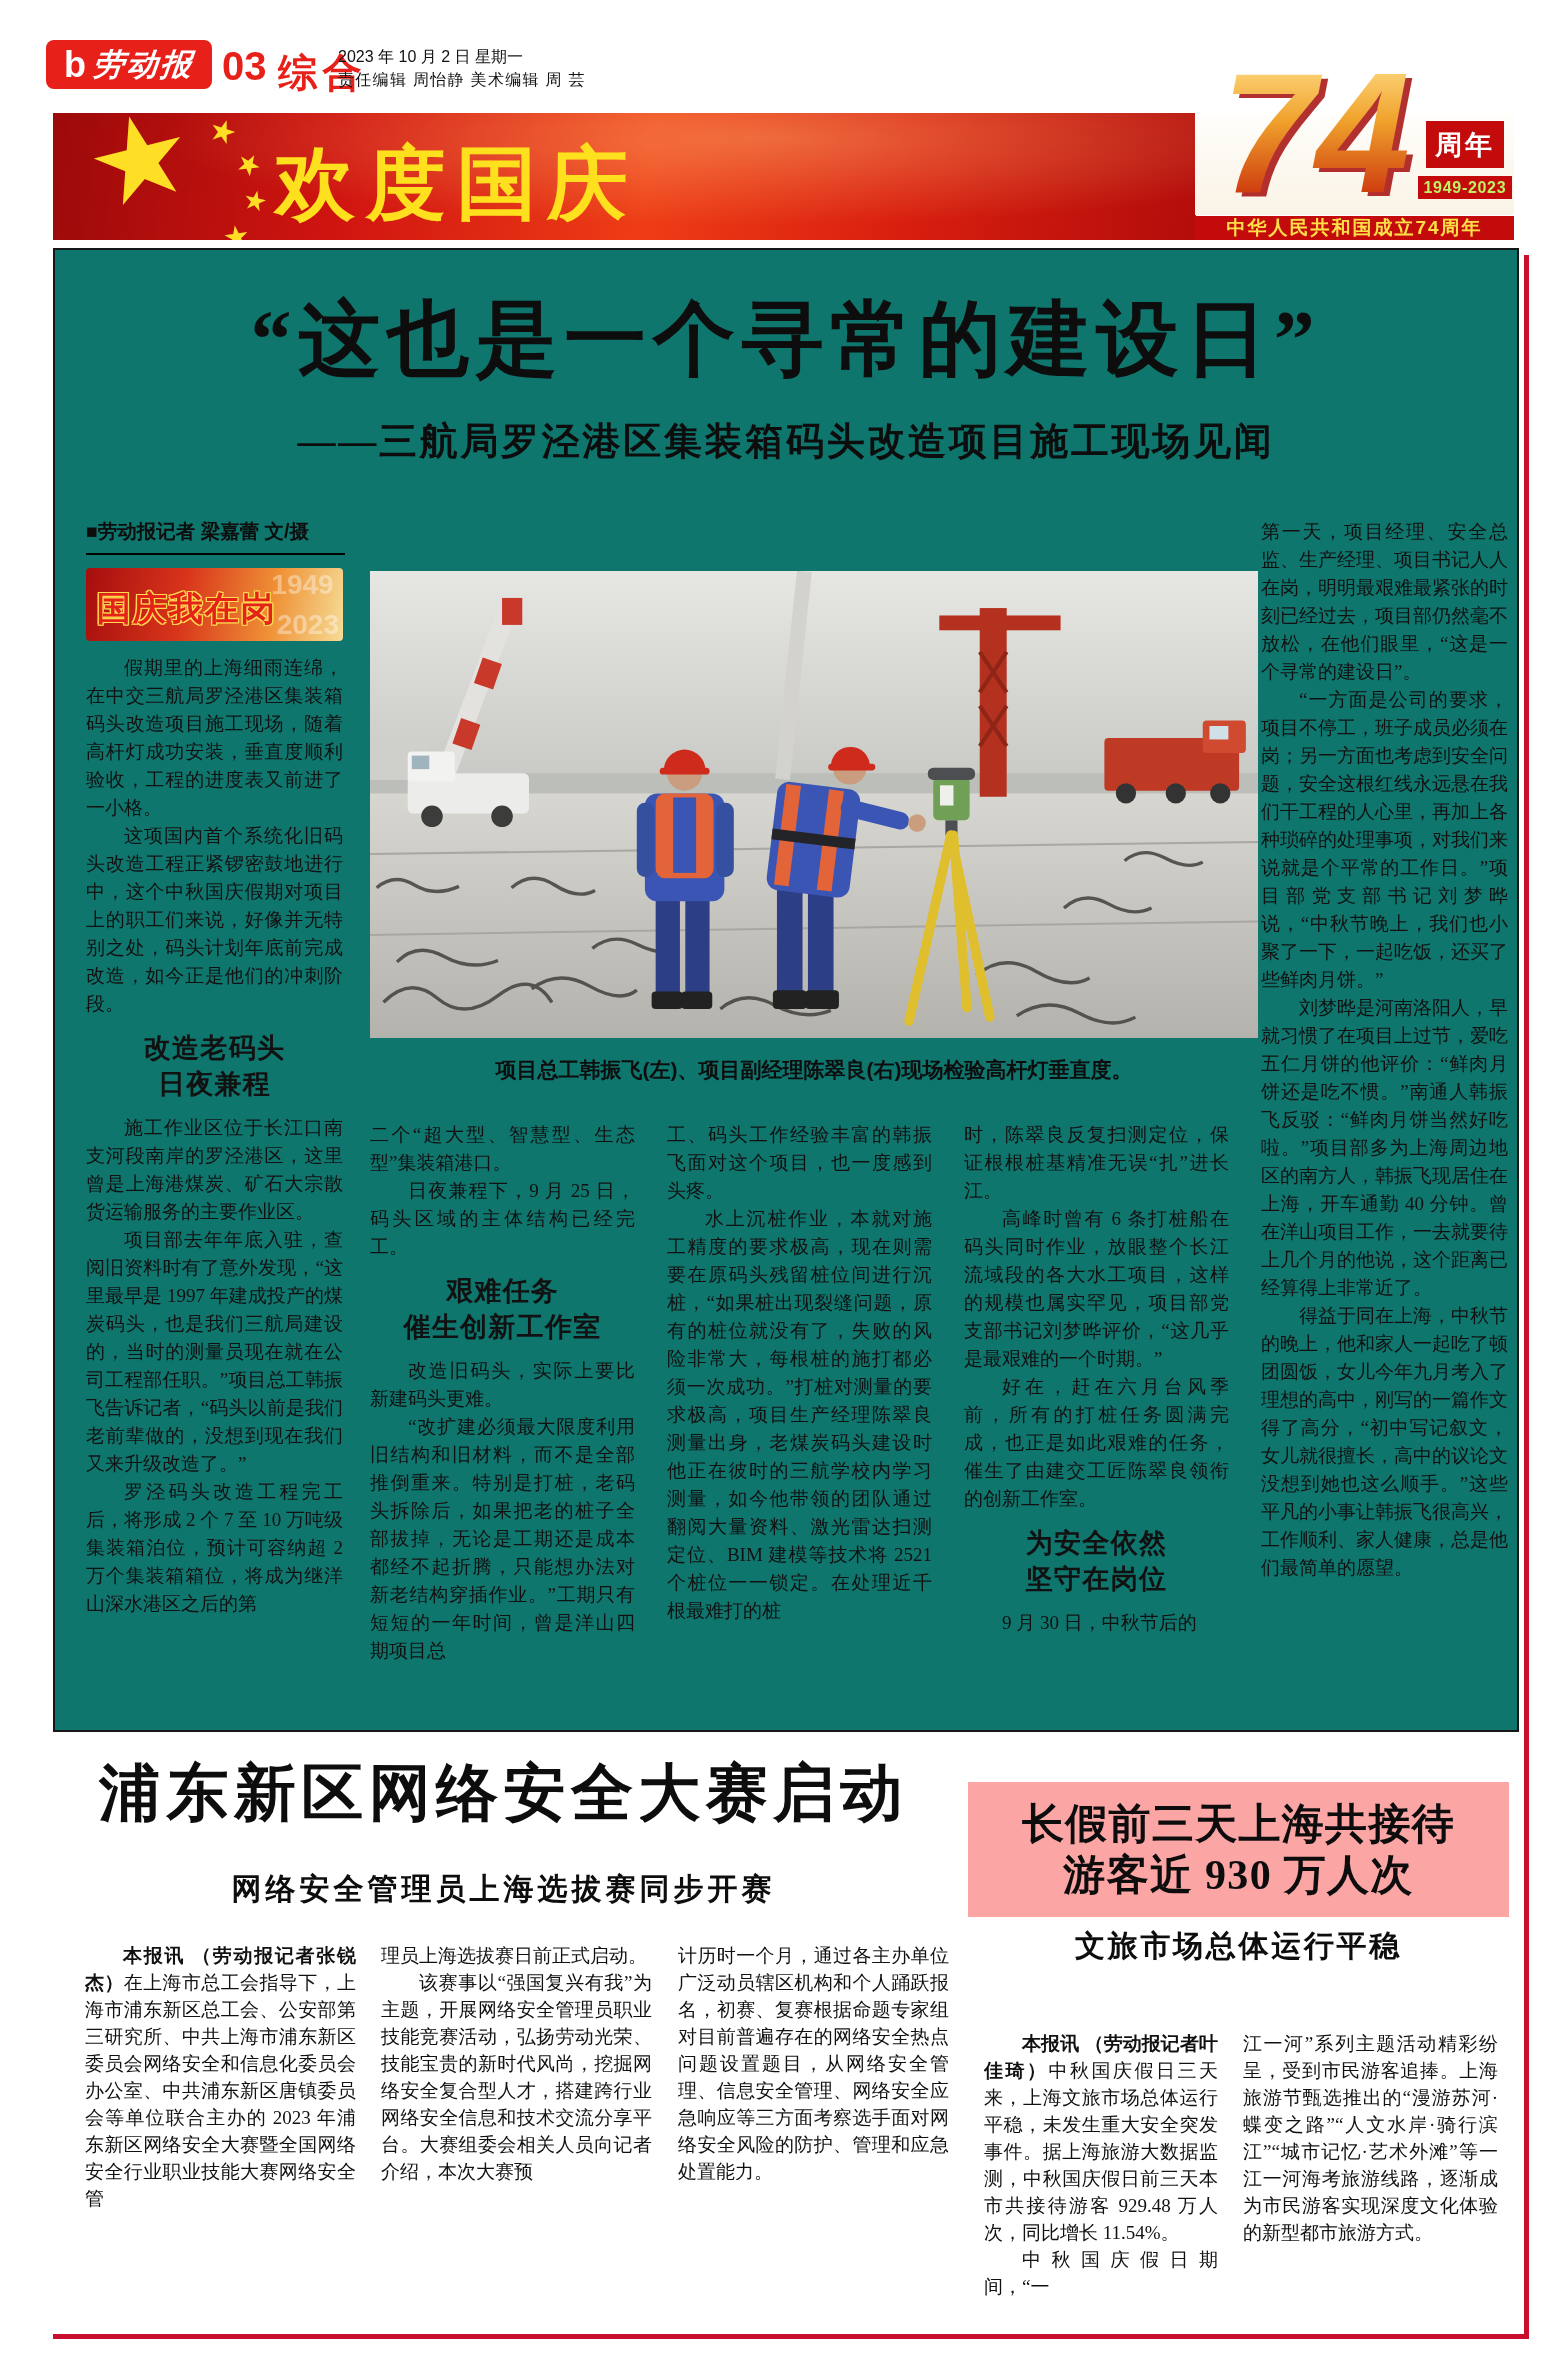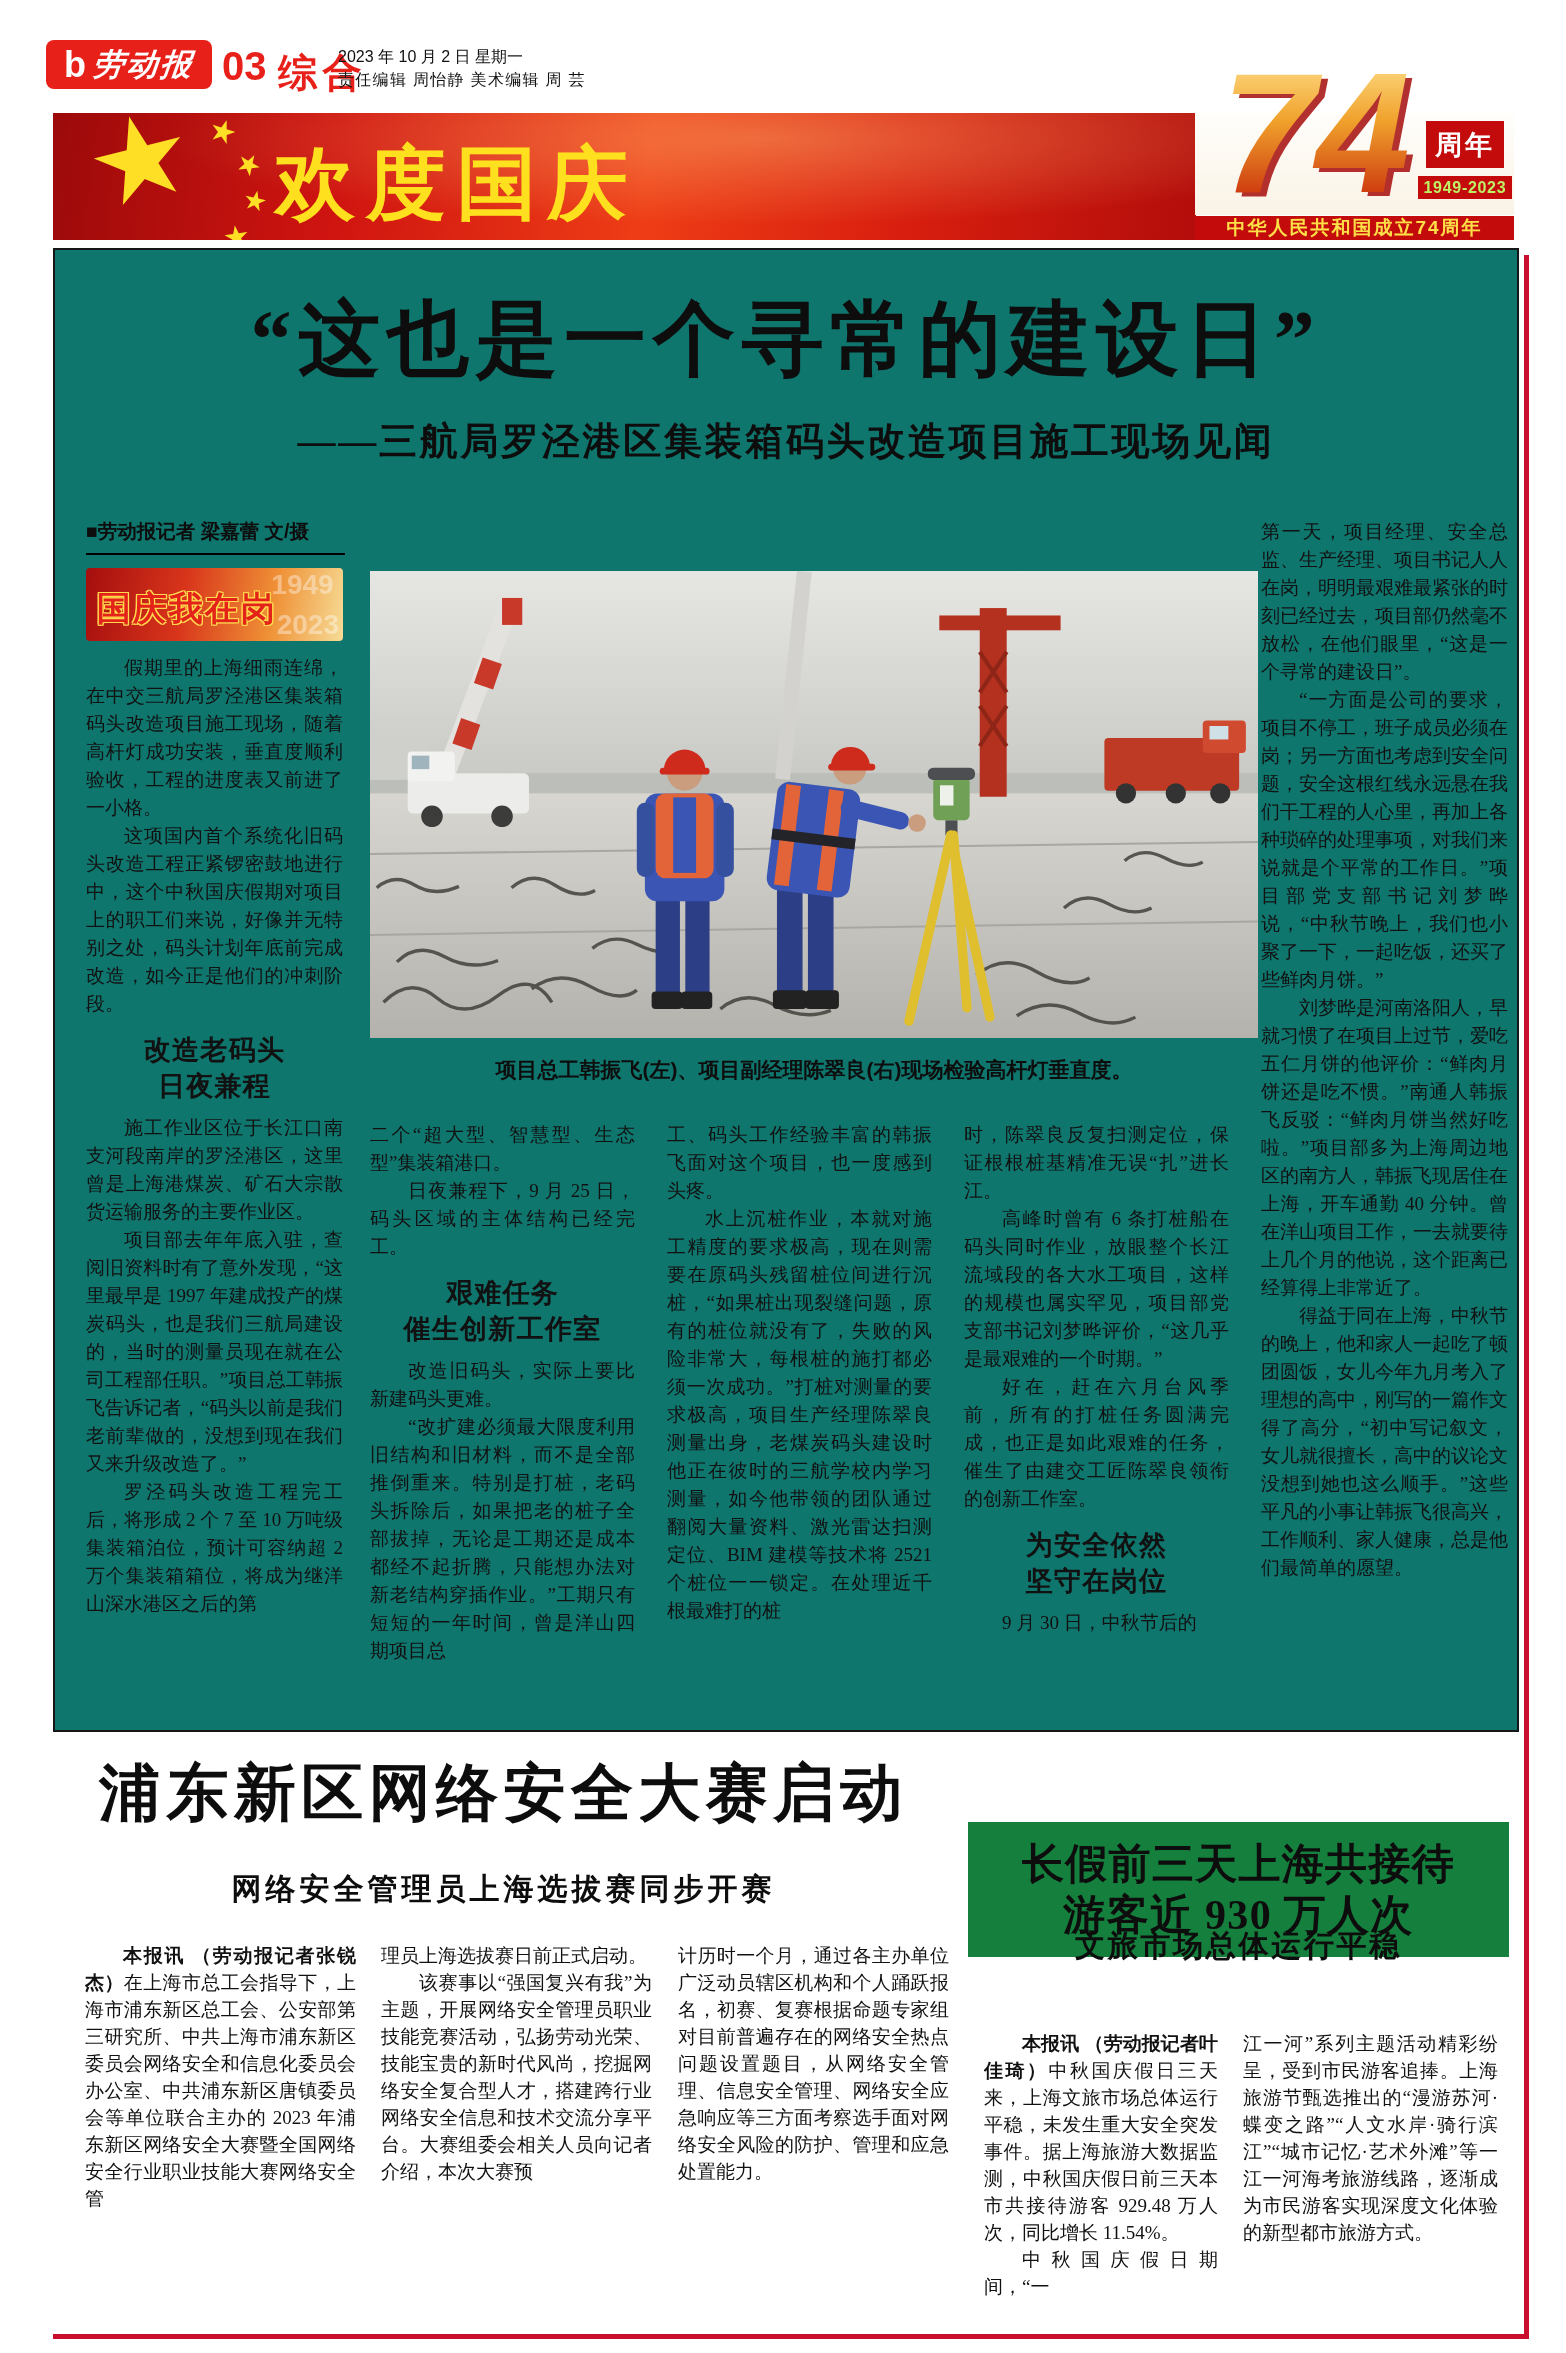--- a/index.html
+++ b/index.html
@@ -58,21 +58,21 @@
           color:#e3231a;letter-spacing:2px;
           text-shadow:1.3px 1.3px 0 #ffd94e,-1.3px -1.3px 0 #ffd94e,1.3px -1.3px 0 #ffd94e,-1.3px 1.3px 0 #ffd94e,0 1.3px 0 #ffd94e,0 -1.3px 0 #ffd94e;}
   .badge-year{position:absolute;color:rgba(255,255,255,.38);font:900 28px "Liberation Sans","DejaVu Sans",sans-serif;}
   .badge-year.top{right:9.4px;top:1.3px;}
   .badge-year.bottom{right:4px;bottom:0;}
 
   .col{position:absolute;font-size:19px;line-height:28px;text-align:justify;overflow:hidden;color:#111;}
   .col p{margin:0;text-indent:2em;}
   .col p.cont{text-indent:0;}
   .col p b{font-family:"Liberation Sans","DejaVu Sans",sans-serif;font-weight:700;}
-  .col .col-subhead{font-family:Liberation Sans, sans-serif;font-weight:900;font-size:27px;
+  .col .col-subhead{font-family:Liberation Mono, monospace;font-weight:900;font-size:27px;
           line-height:36px;text-align:center;margin:13.5px 0 10.8px;text-indent:0;letter-spacing:1.3px;}
   #col1{left:31px;top:404px;width:257px;height:1066px;}
   #col2{left:315px;top:871px;width:265px;height:598px;}
   #col3{left:612px;top:871px;width:265px;height:598px;}
   #col4{left:909px;top:871px;width:265px;height:598px;}
   #col5{left:1206px;top:268px;width:247px;height:1201px;}
 
   .photo{left:315px;top:321px;width:888px;height:467px;overflow:hidden;background:#cfcecb;}
   .photo svg{display:block;width:100%;height:100%;}
   .photo-caption{left:315px;top:806px;width:888px;text-align:center;
@@ -80,22 +80,22 @@
 
   
   .sec-headline{left:53px;top:1751px;width:901px;text-align:center;font-weight:900;font-size:62px;letter-spacing:5.4px;}
   .sec-deck{left:53px;top:1869px;width:901px;text-align:center;font-weight:700;font-size:30px;letter-spacing:4px;}
   #secCol1{left:85px;top:1942px;width:271px;height:384px;}
   #secCol2{left:381px;top:1942px;width:271px;height:384px;}
   #secCol3{left:678px;top:1942px;width:271px;height:384px;}
   .col.b{font-size:19px;line-height:27px;}
 
   
-  .tour-box{left:968px;top:1782px;width:541px;height:135px;background:#15803d;
-          display:flex;flex-direction:column;align-items:center;justify-content:center;gap:5.4px;margin-top:40px;}
+  .tour-box{left:968px;top:1782px;width:541px;height:135px;background:#fca5a5;
+          display:flex;flex-direction:column;align-items:center;justify-content:center;gap:5.4px;}
   .tour-h{font-weight:900;font-size:42px;letter-spacing:1.3px;line-height:1.1;text-align:center;}
   .tour-deck{left:968px;top:1926px;width:541px;text-align:center;font-weight:700;font-size:30px;letter-spacing:2.7px;}
   #tourCol1{left:984px;top:2030px;width:234px;height:302px;}
   #tourCol2{left:1243px;top:2030px;width:255px;height:302px;}
 
   
   .rule-v{left:1524px;top:255px;width:4.7px;height:2084px;background:#c8102e;}
   .rule-h{left:53px;top:2334px;width:1476px;height:4.7px;background:#c8102e;}
 </style>
 </head>

